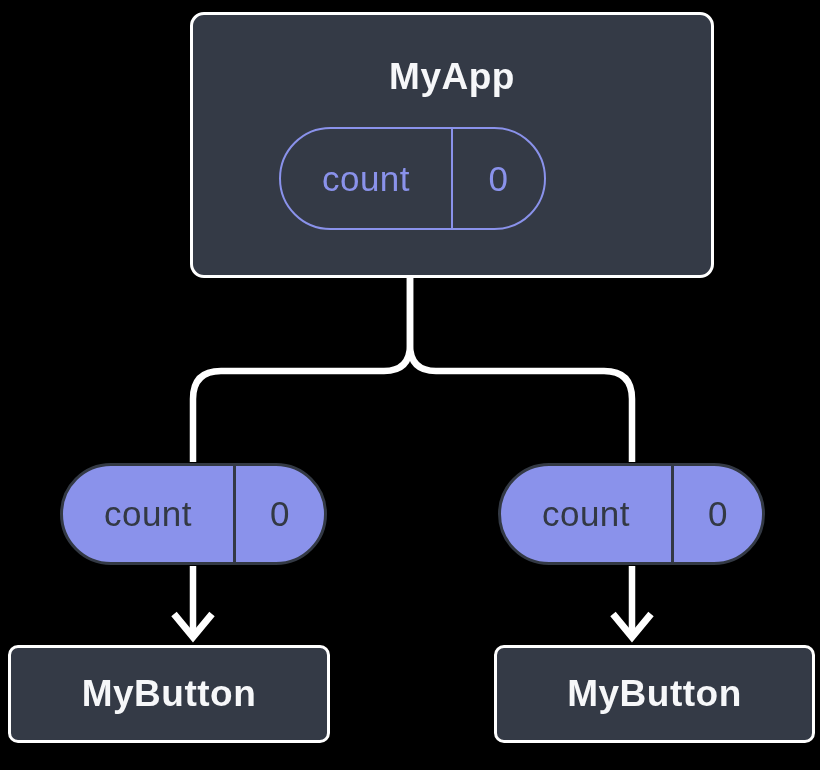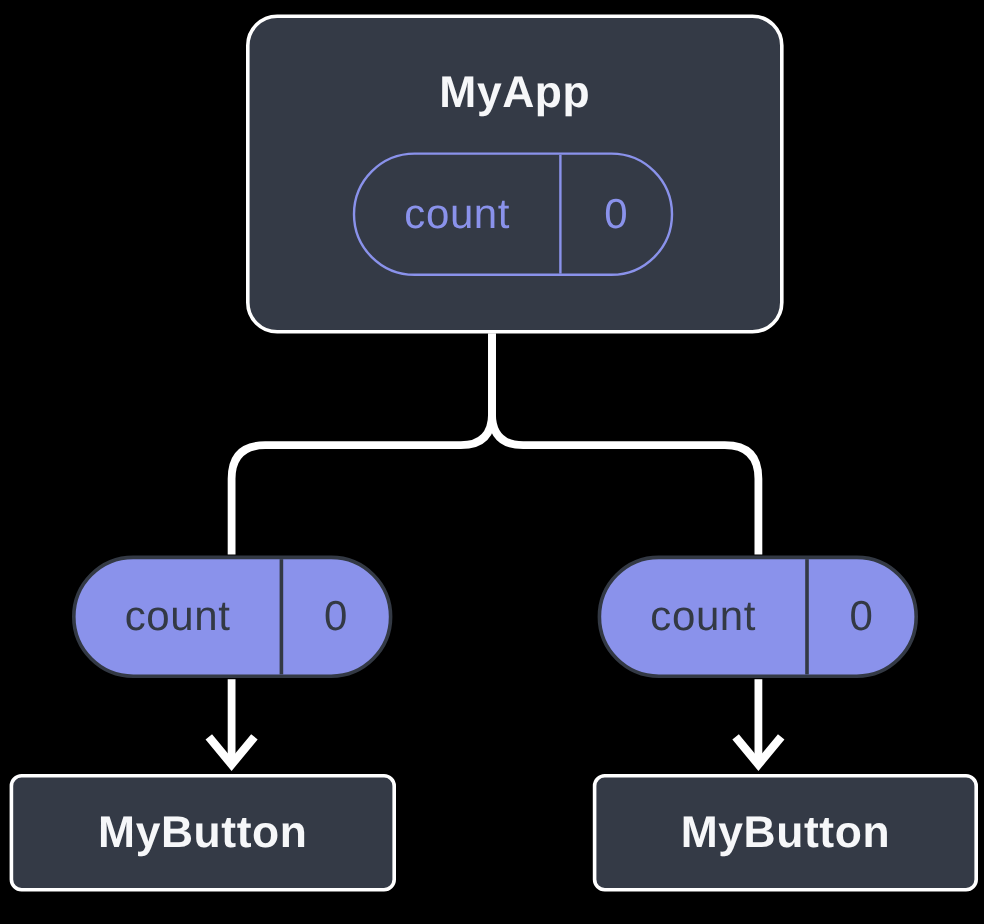--- a/index.html
+++ b/index.html
@@ -19,21 +19,21 @@
   .connectors{position:absolute;left:0;top:0;width:820px;height:770px;}
   .connectors path{stroke:var(--connector);stroke-width:6.5;fill:none;}
   .connectors path.head{stroke-width:7;stroke-linejoin:miter;stroke-linecap:butt;}
 
   .node{
     position:absolute;box-sizing:border-box;
     background:var(--node-fill);
     border:3.5px solid var(--node-border);
     color:var(--node-text);
   }
-  .app-box{left:190px;top:12px;width:448px;height:266px;border-radius:26px;margin-left:15px;}
+  .app-box{left:190px;top:12px;width:524px;height:266px;border-radius:14px;}
   .node-title{
     margin-top:41px;text-align:center;
     font-size:37px;font-weight:700;letter-spacing:0.5px;
     color:var(--node-text);
   }
   .btn-box{
     top:645px;height:98px;border-radius:10px;
     display:flex;align-items:center;justify-content:center;
     font-size:37px;font-weight:700;letter-spacing:0.5px;
   }

